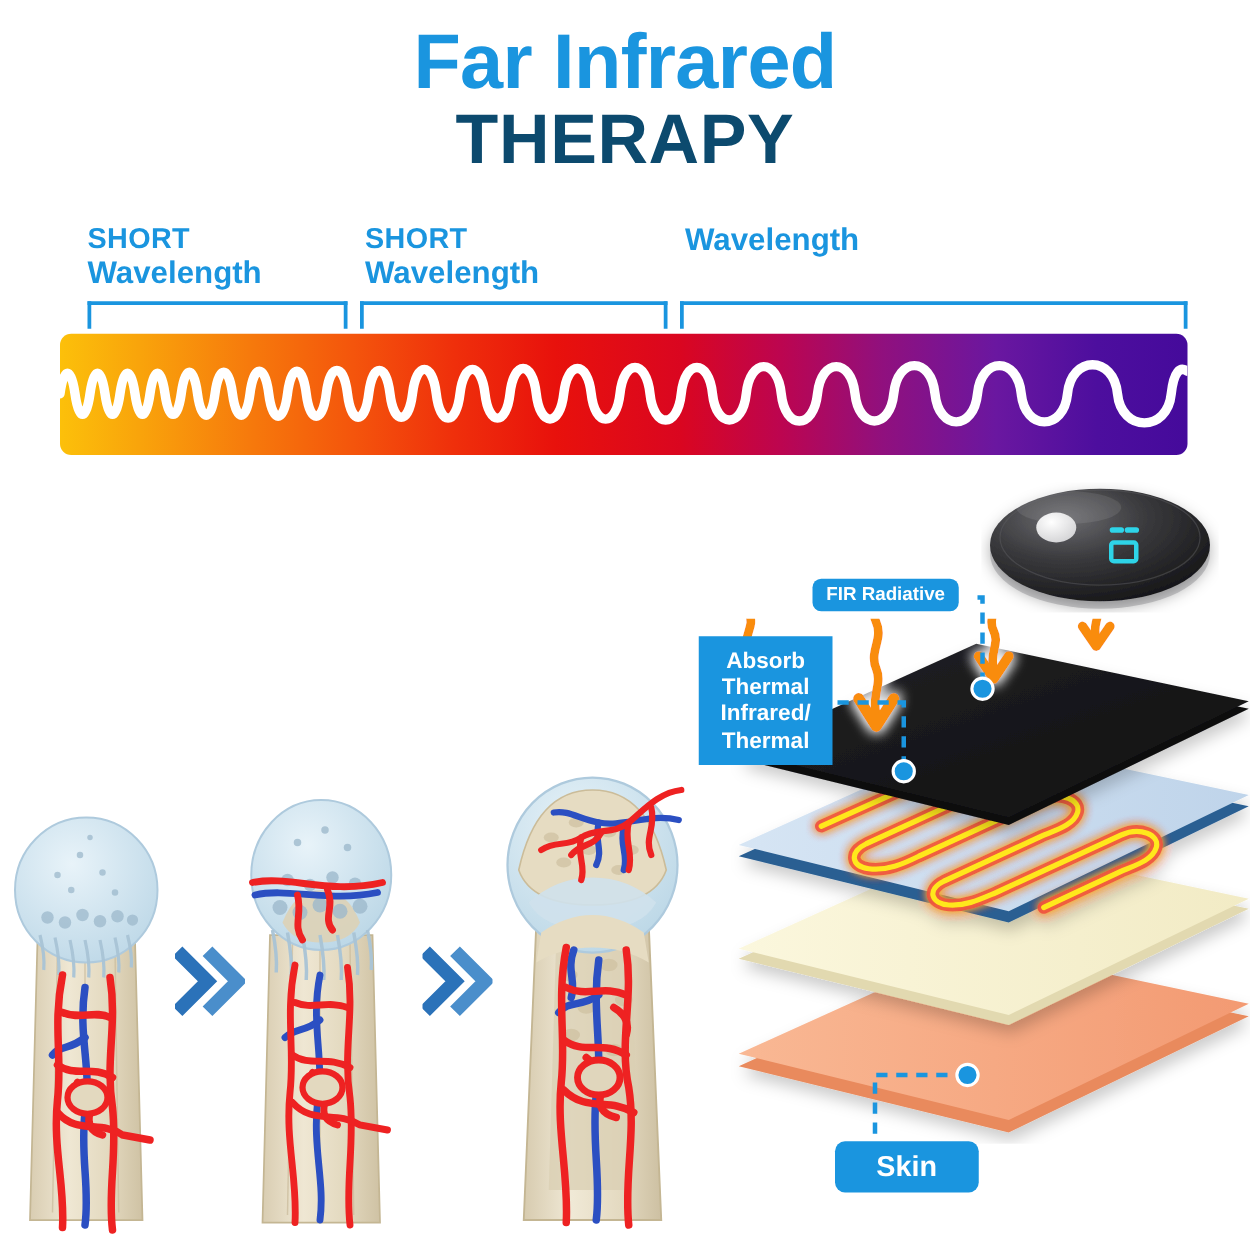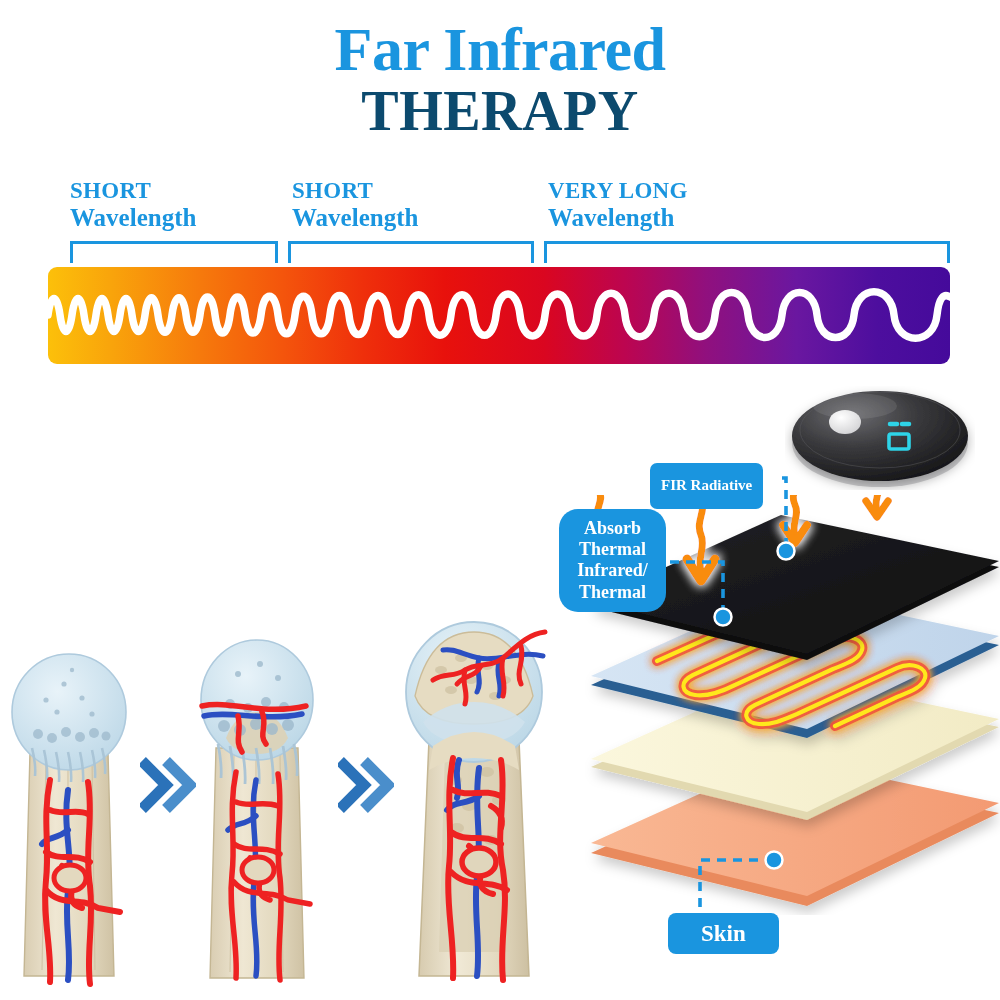--- a/index.html
+++ b/index.html
@@ -1,17 +1,17 @@
 <!DOCTYPE html>
 <html><head>
 <meta charset="utf-8">
 <style>
   html,body{margin:0;padding:0;background:#ffffff;}
   body{width:1000px;height:1000px;overflow:hidden;font-family:"Liberation Sans",sans-serif;}
-  #stage{position:relative;width:957px;height:1000px;background:#fff;font-family:Liberation Serif, serif;}
+  #stage{position:relative;width:957px;height:1000px;background:#fff;}
 
   
   #title-block{position:absolute;left:0;top:18px;width:1000px;text-align:center;}
   #title-line1{font-size:62px;font-weight:700;color:#1a95df;line-height:1.03;letter-spacing:-0.5px;}
   #title-line2{font-size:56px;font-weight:700;color:#0c4a6e;line-height:1.05;letter-spacing:0.5px;}
 
   
   .wl-label{position:absolute;text-align:left;color:#1a95df;font-weight:700;line-height:1.12;}
   .wl-label .big{display:block;font-size:23px;letter-spacing:0.3px;}
   .wl-label .small{display:block;font-size:25px;font-weight:700;}
@@ -26,22 +26,22 @@
 
   
   #device{position:absolute;left:785px;top:386px;width:190px;height:104px;}
 
   
   #layers{position:absolute;left:585px;top:495px;width:420px;height:420px;}
 
   
   .callout{position:absolute;background:#1a95df;color:#fff;border-radius:9px;font-weight:700;
            text-align:center;line-height:1.18;box-sizing:border-box;}
-  #lbl-fir{left:650px;top:463px;padding:14px 11px;font-size:15px;border-radius:7px;}
-  #lbl-absorb{left:559px;top:509px;width:107px;padding:9px 6px;font-size:18px;border-radius:19px;}
+  #lbl-fir{left:650px;top:463px;padding:4px 11px;font-size:15px;border-radius:7px;}
+  #lbl-absorb{left:559px;top:509px;width:107px;padding:9px 6px;font-size:18px;border-radius:0;}
   #lbl-skin{left:668px;top:913px;padding:7px 33px;font-size:23px;border-radius:8px;}
 
   
   #connectors{position:absolute;left:0;top:0;width:1000px;height:1000px;pointer-events:none;}
 
   
   .bone{position:absolute;}
   #bone1{left:2px;top:640px;width:140px;height:350px;}
   #bone2{left:190px;top:620px;width:140px;height:370px;}
   #bone3{left:395px;top:600px;width:160px;height:390px;}
@@ -63,21 +63,20 @@
     <span class="big">SHORT</span>
     <span class="small">Wavelength</span>
   </div>
 
   <div class="wl-label" style="left:292px;top:178px;width:250px;">
     <span class="big">SHORT</span>
     <span class="small">Wavelength</span>
   </div>
 
   <div class="wl-label" style="left:548px;top:178px;width:390px;">
-    <span class="big">VERY LONG</span>
     <span class="small">Wavelength</span>
   </div>
 
   <div class="bracket" style="left:70px;top:241px;width:208px;"></div>
   <div class="bracket" style="left:288px;top:241px;width:246px;"></div>
   <div class="bracket" style="left:544px;top:241px;width:406px;"></div>
 
   <div id="spectrum">
     <svg viewBox="0 0 902 97" preserveAspectRatio="none">
       <path fill="none" stroke="#ffffff" stroke-width="7.5" stroke-linecap="round" stroke-linejoin="round" d="M0,48

